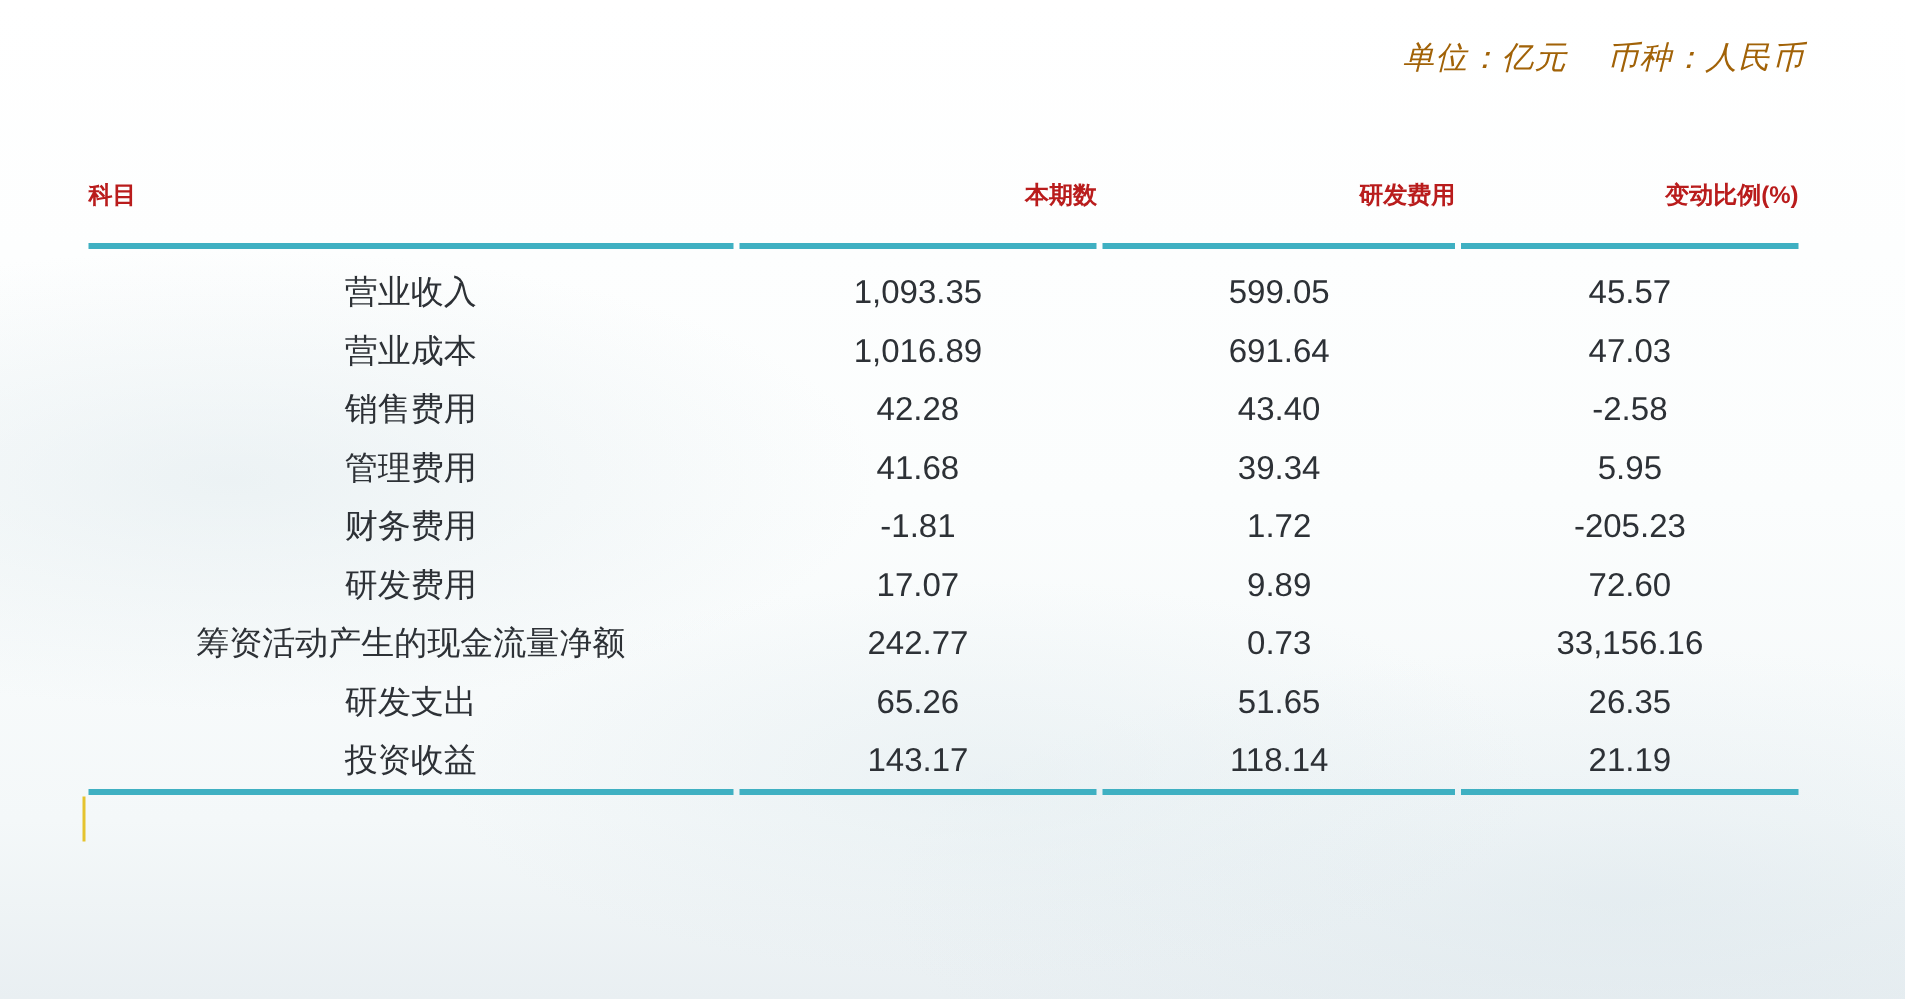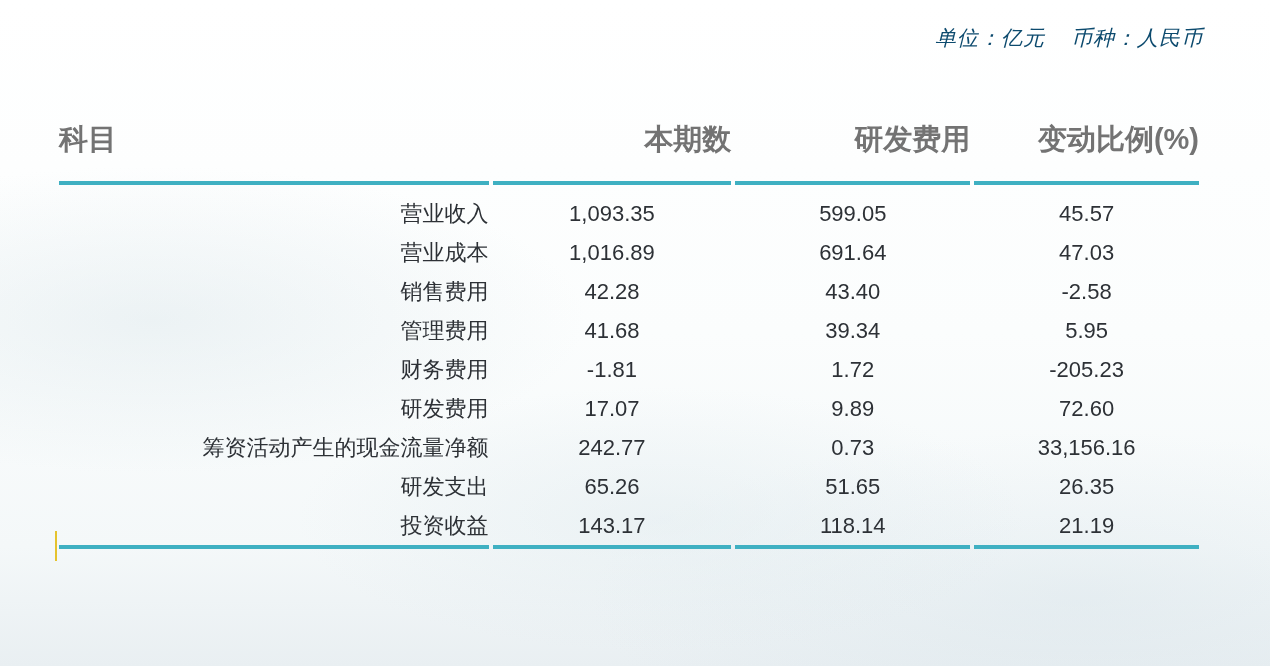--- a/index.html
+++ b/index.html
@@ -15,62 +15,62 @@
       radial-gradient(ellipse 700px 240px at 85% 90%, rgba(210,224,231,0.35), transparent 70%),
       linear-gradient(180deg, #ffffff 0%, #fbfdfd 50%, #f4f8f9 82%, #e9eff2 100%);
   }
 
   .unit-note {
     position: absolute;
     top: 24px;
     right: 67px;
     font-size: 21px;
     font-style: italic;
-    color: #0c4a6e;
+    color: #a16207;
     letter-spacing: 1px;
     white-space: nowrap;
   }
   .unit-note .gap { display: inline-block; width: 26px; }
 
   table.fin-table {
     position: absolute;
     left: 55px;
     top: 106px;
     width: 1148px;
     border-collapse: separate;
     border-spacing: 4px 0;
     table-layout: fixed;
   }
   col.c-subject { width: 428px; }
   col.c-current { width: 238px; }
   col.c-prior   { width: 234px; }
   col.c-change  { width: 224px; }
 
   th {
-    font-size: 29px;
+    font-size: 16px;
     font-weight: 700;
-    color: #737373;
+    color: #b91c1c;
     text-align: right;
     vertical-align: bottom;
     padding: 14px 0 21px 0;
     border-bottom: 4px solid #3fb0c2;
     white-space: nowrap;
   }
   th.subject { text-align: left; }
 
   td {
     font-size: 22px;
     color: #2d3136;
     text-align: center;
     height: 39px;
     vertical-align: middle;
     padding: 0;
     white-space: nowrap;
   }
-  td.subject { text-align: right; margin-left: 24px; }
+  td.subject { text-align: center; margin-left: 24px; }
   tbody tr:first-child td { padding-top: 9px; }
   tbody tr:last-child td {
     border-bottom: 4px solid #3fb0c2;
   }
 
   .text-cursor {
     position: absolute;
     left: 55px;
     top: 531px;
     width: 2px;

